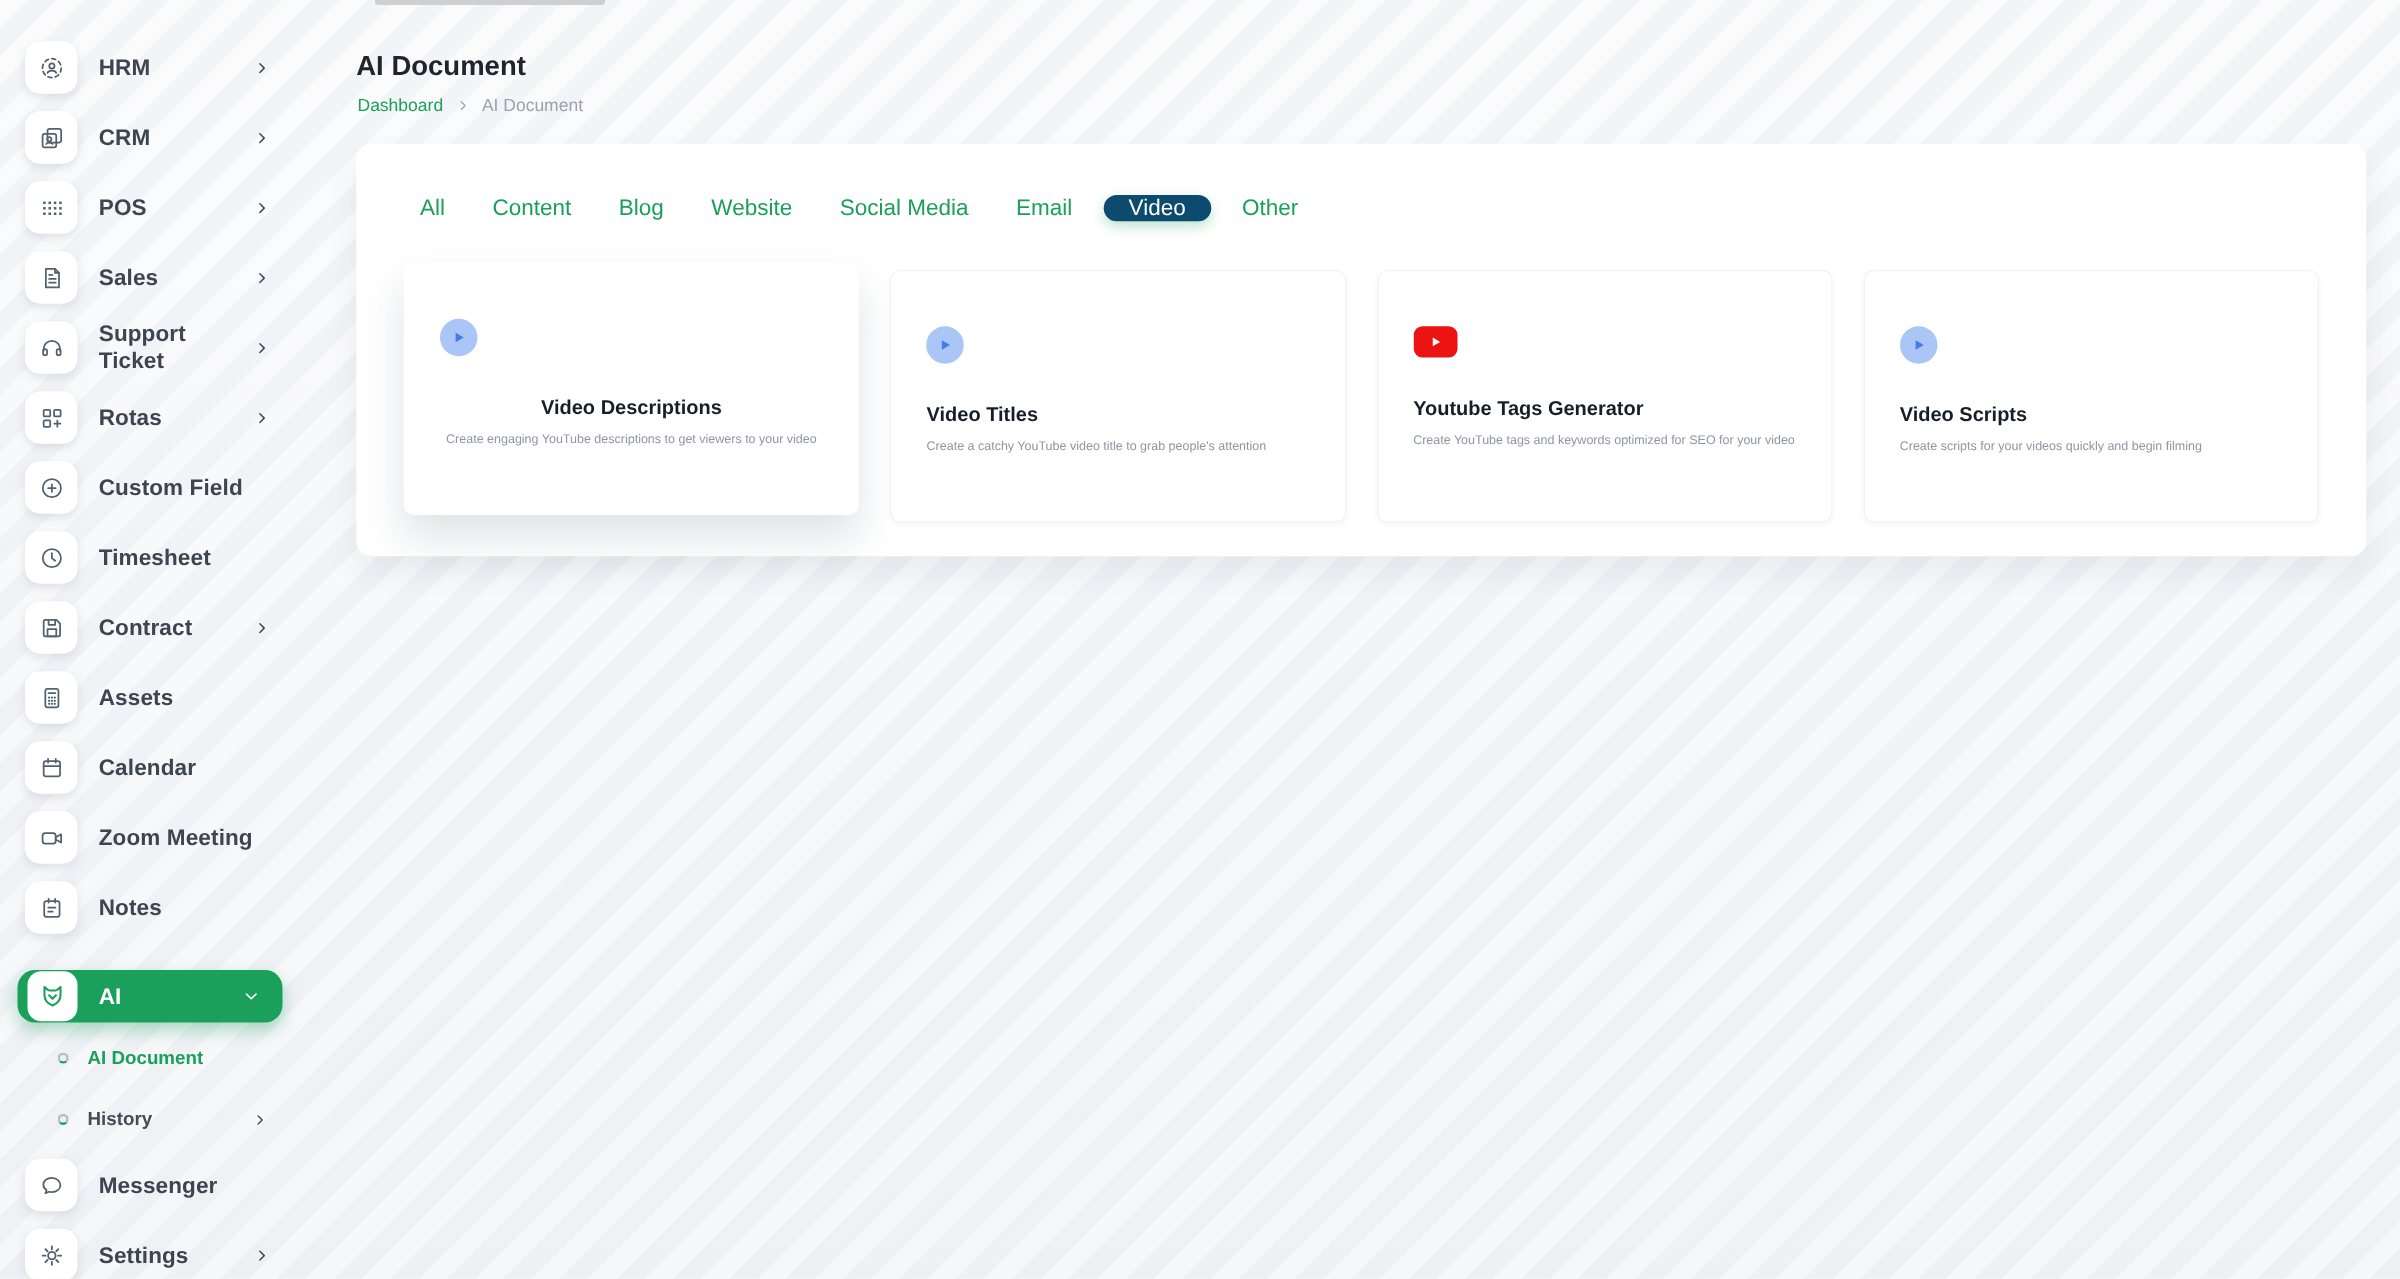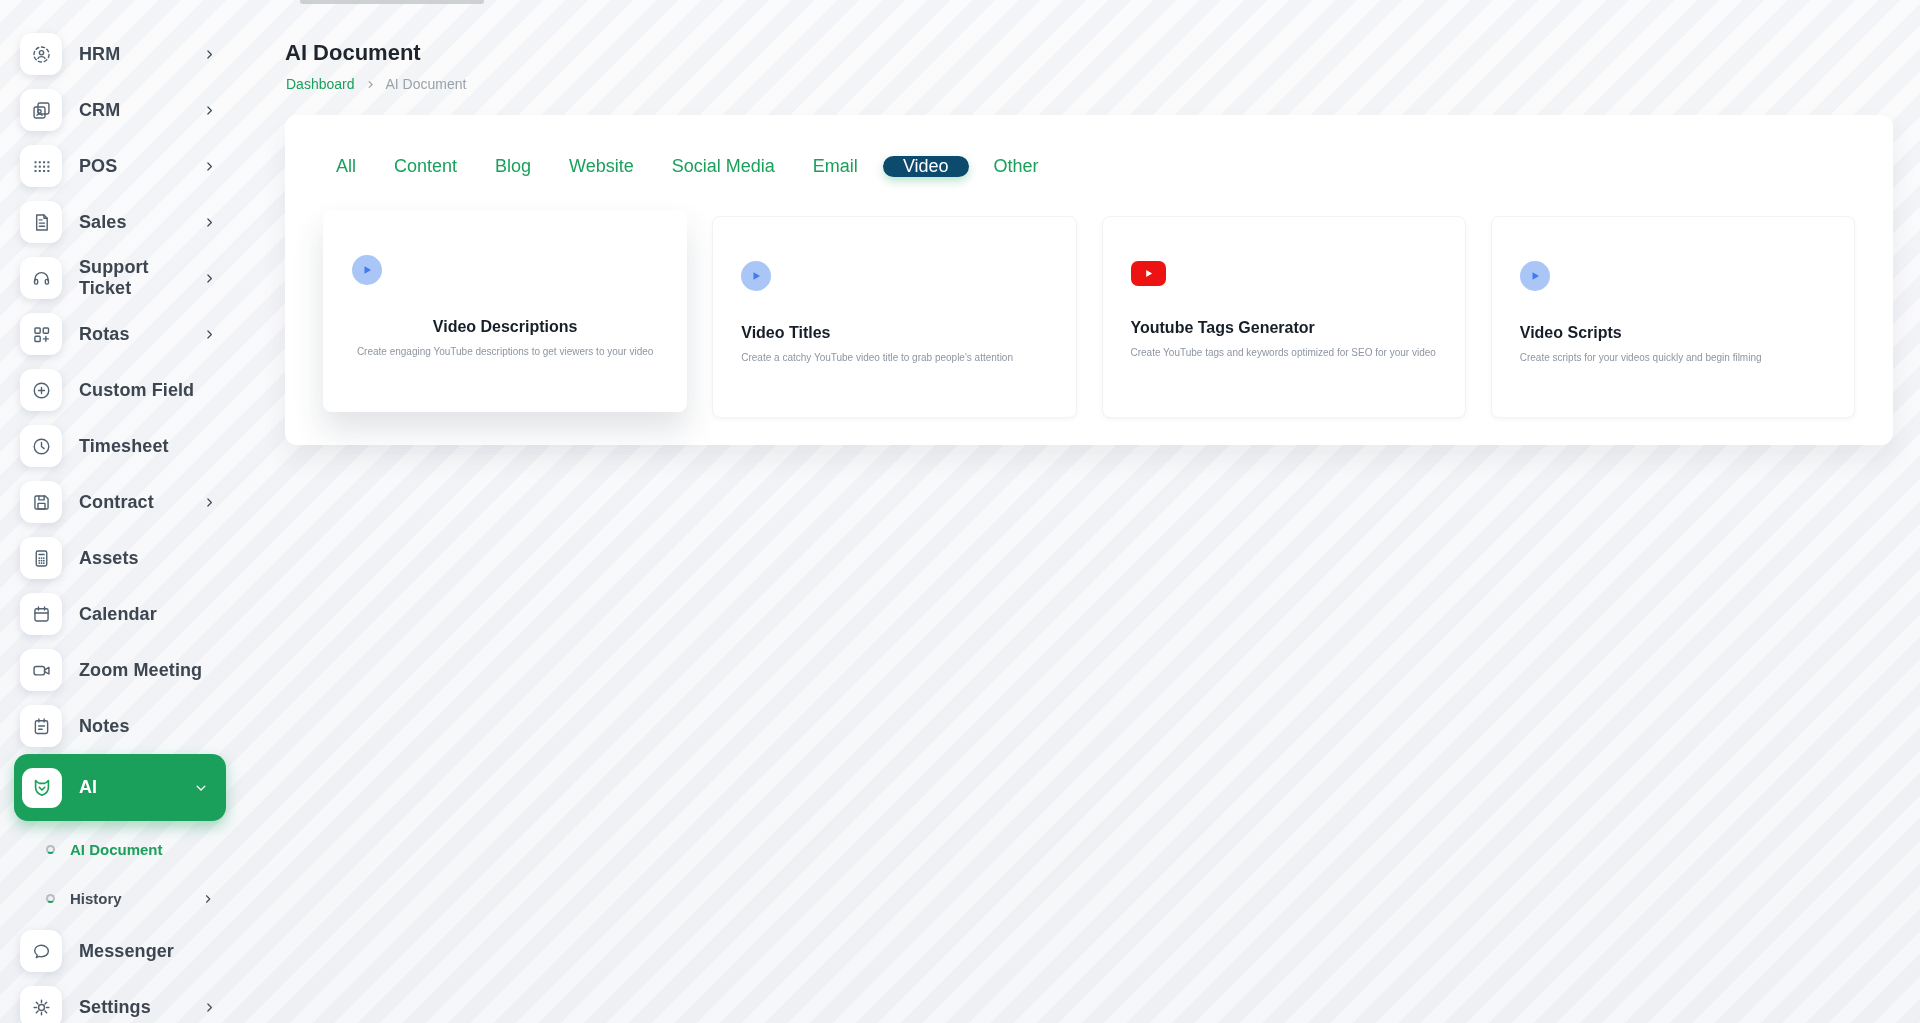--- a/index.html
+++ b/index.html
@@ -18,21 +18,21 @@
 
   
   .sidebar { position:absolute; left:0; top:0; width:240px; height:100%; padding-top:26px; }
   .side-item { display:flex; align-items:center; height:56px; padding-left:20px; cursor:pointer; }
   .tile { width:42px; height:42px; background:#fff; border-radius:12px; flex:0 0 42px;
     display:flex; align-items:center; justify-content:center;
     box-shadow:0 3px 8px rgba(150,160,175,.28); }
   .tile svg { display:block; }
   .side-label { margin-left:17px; font-size:18px; font-weight:600; color:#3c4550; letter-spacing:.1px; }
   .side-chevron { margin-left:auto; margin-right:24px; display:flex; }
-  .ai-pill { display:flex; align-items:center; height:67px; margin:0 14px 4px;
+  .ai-pill { display:flex; align-items:center; height:42px; margin:22px 14px 4px;
     background:#1aa05b; border-radius:14px; padding-left:8px; cursor:pointer;
     box-shadow:0 6px 14px rgba(26,160,91,.35); }
   .ai-pill .tile { width:40px; height:40px; flex-basis:40px; box-shadow:none; border-radius:11px; }
   .ai-pill .side-label { color:#fff; }
   .ai-pill .side-chevron { margin-right:18px; }
   .sub-item { display:flex; align-items:center; height:49px; padding-left:46px; cursor:pointer; }
   .bullet { width:9px; height:9px; border-radius:50%; border:2px solid #b4bcc4;
     border-bottom-color:#1aa05b; flex:0 0 9px; }
   .sub-label { margin-left:15px; font-size:15px; font-weight:600; color:#434c56; }
   .sub-item.active .sub-label { color:#1aa05b; font-weight:700; }

